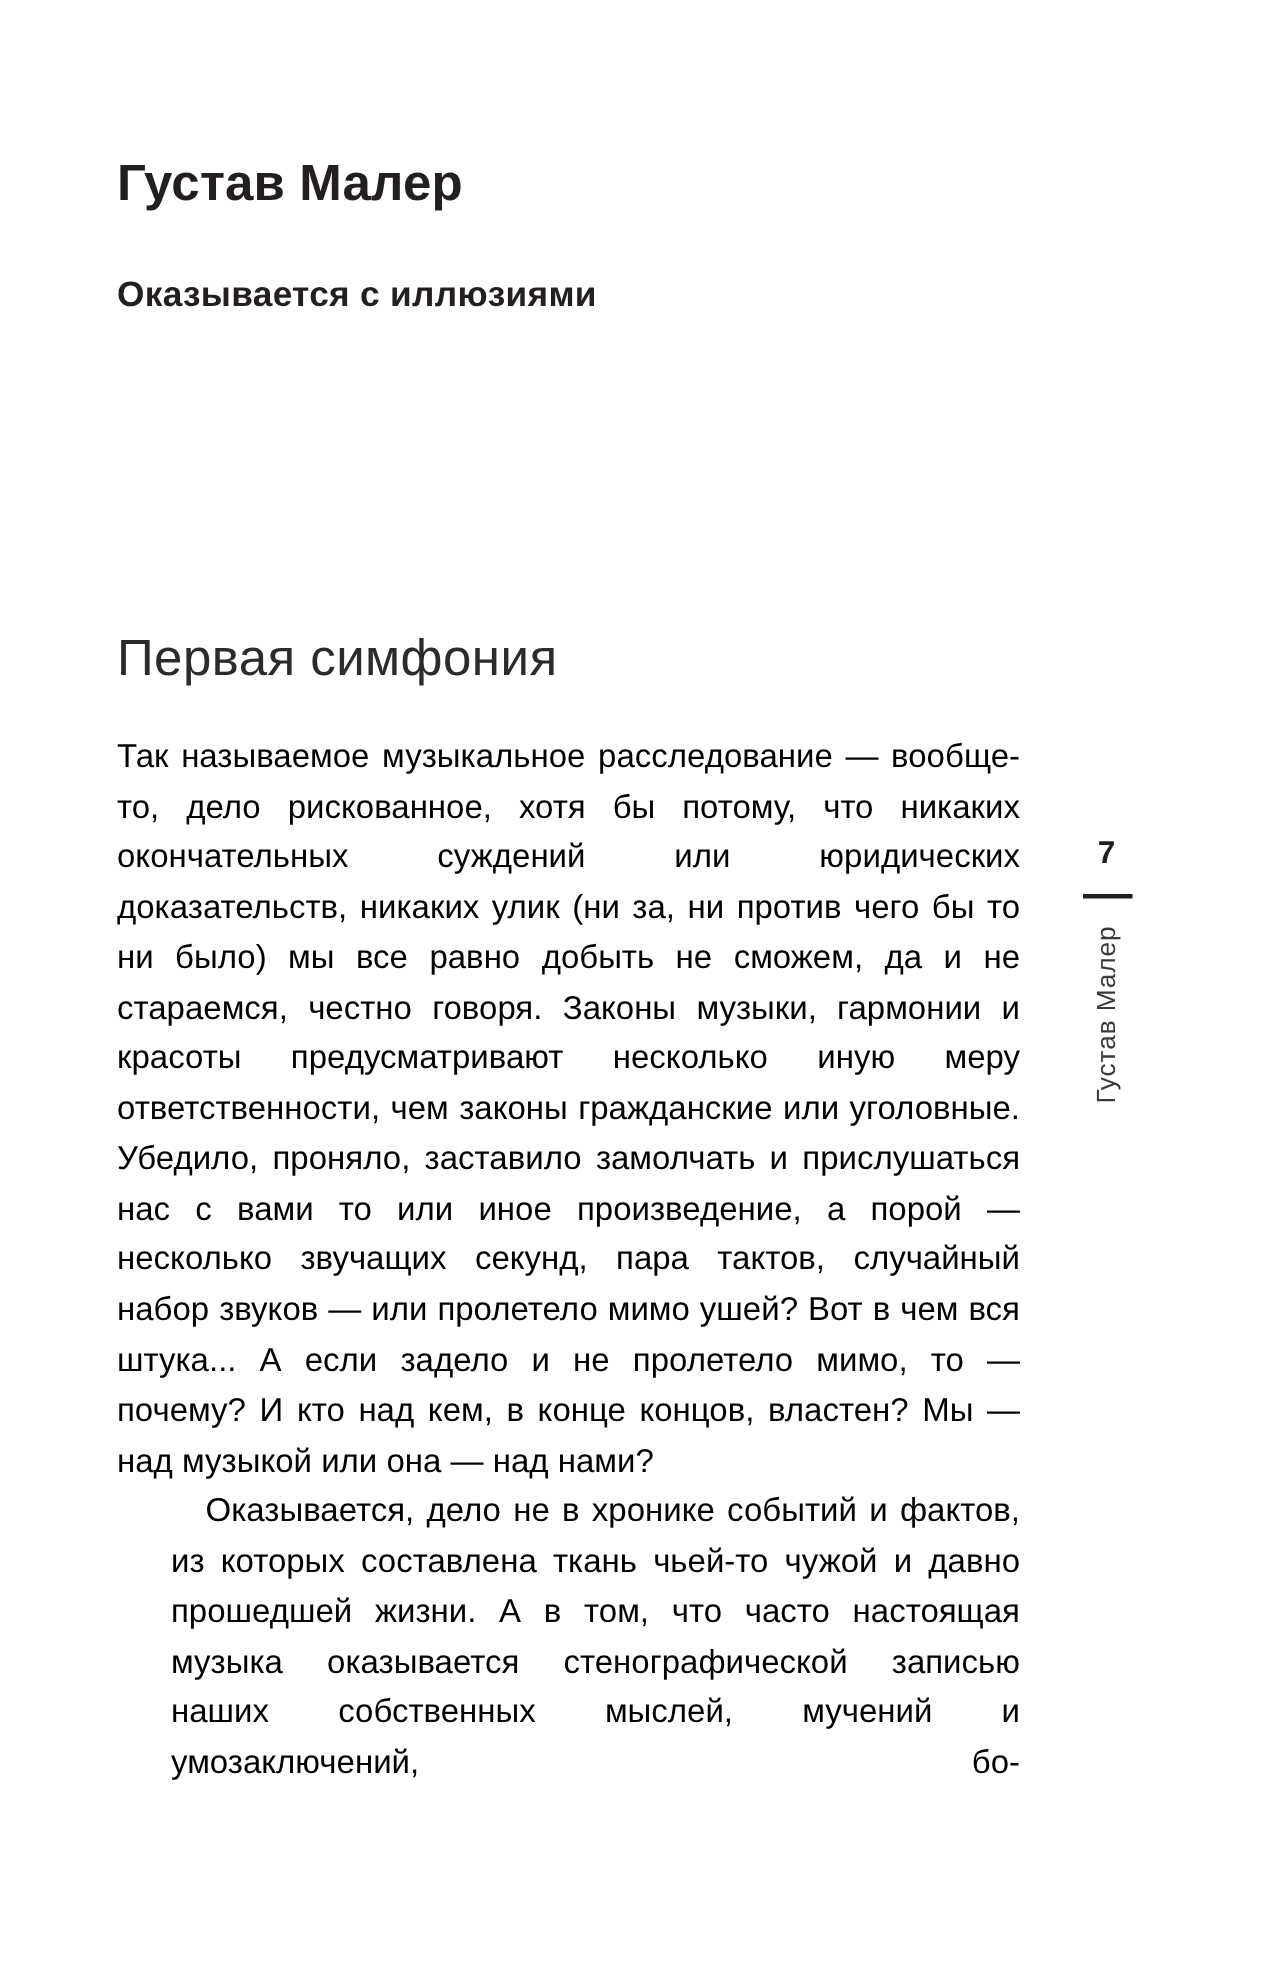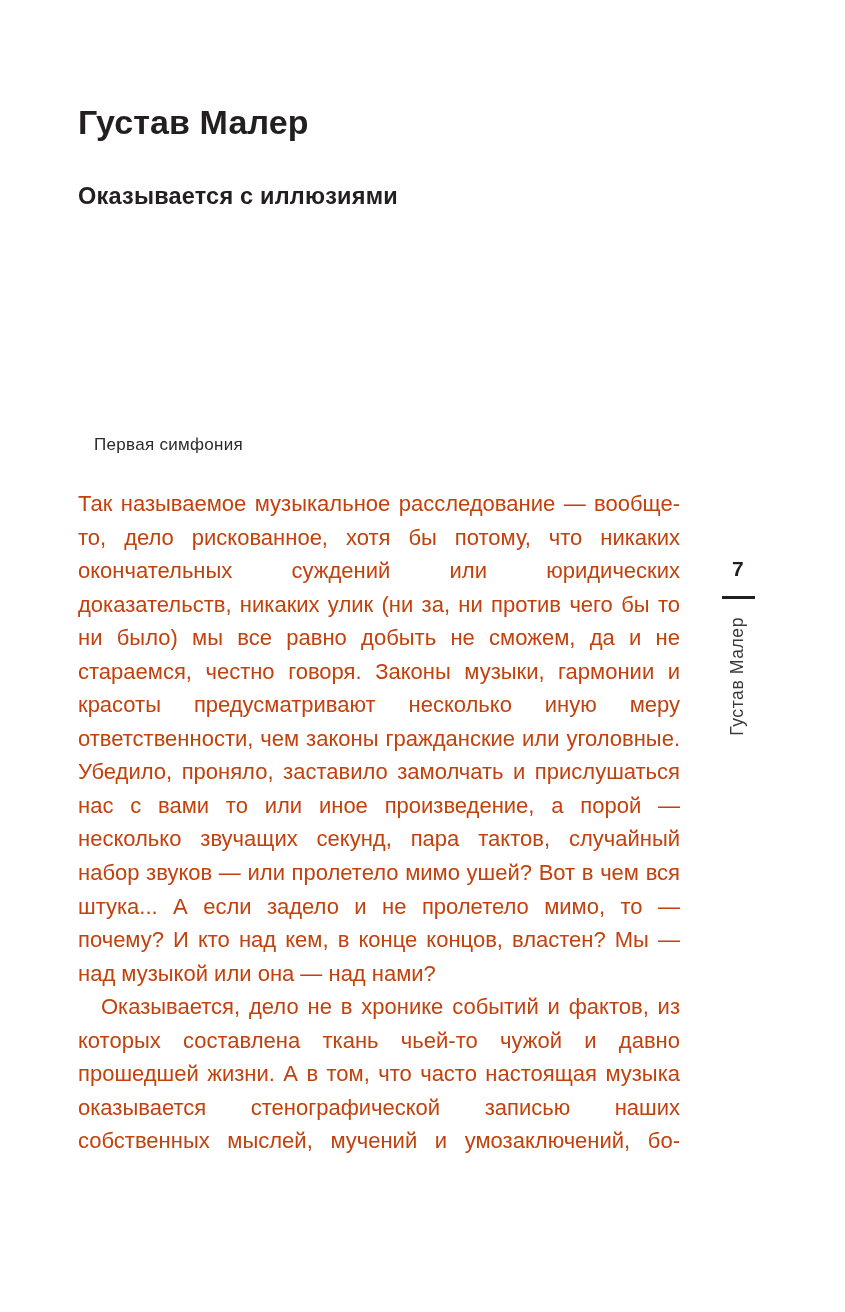--- a/index.html
+++ b/index.html
@@ -48,49 +48,50 @@
     margin: 0;
     padding-top: 42px;
   }
 
   
   .section-heading {
     position: absolute;
     left: 78px;
     top: 419px;
     width: 610px;
-    font-size: 17px;
+    font-size: 34px;
     font-weight: 400;
     letter-spacing: 0.3px;
     line-height: 1.2;
     color: #2b2b2b;
-    margin: 16px;
+    margin: 0;
   }
 
   
   .body-column {
     position: absolute;
     left: 78px;
     top: 487px;
     width: 602px;
   }
   .body-par {
     margin: 0;
     font-size: 22px;
     line-height: 33.55px;
     text-align: justify;
     text-justify: inter-word;
-    color: #c2410c;
+    color: #000000;
     letter-spacing: 0px;
     word-spacing: 0px;
     hyphens: manual;
     -webkit-hyphens: manual;
   }
   .body-par.indented {
     text-indent: 23px;
+    margin-left: 36px;
   }
   .body-par + .body-par {
     margin-top: 0;
   }
   
   .body-par.clipped {
     text-align-last: justify;
   }
 
   

